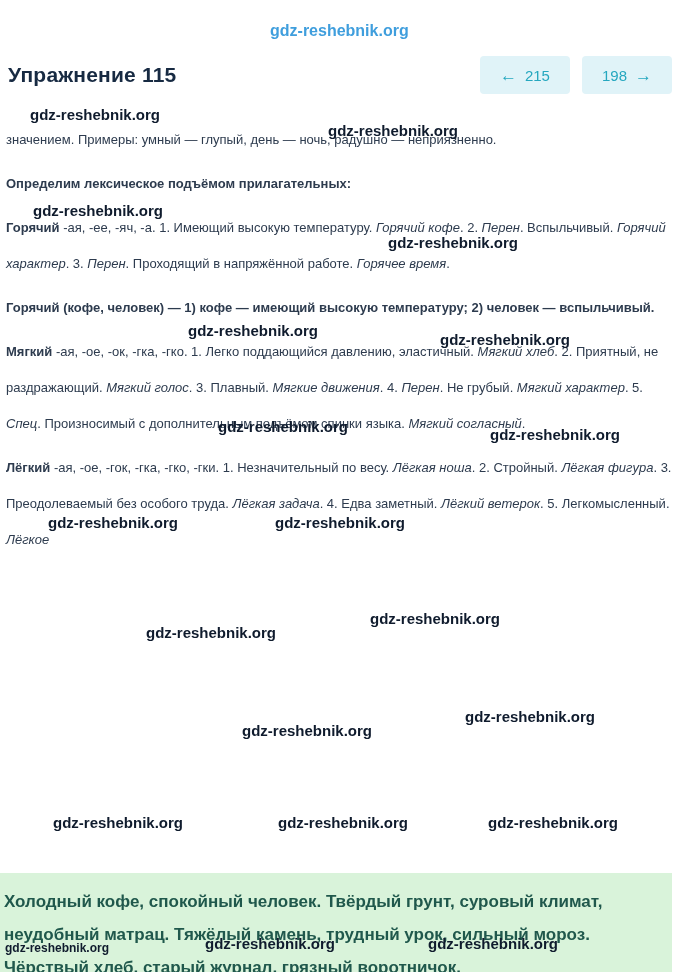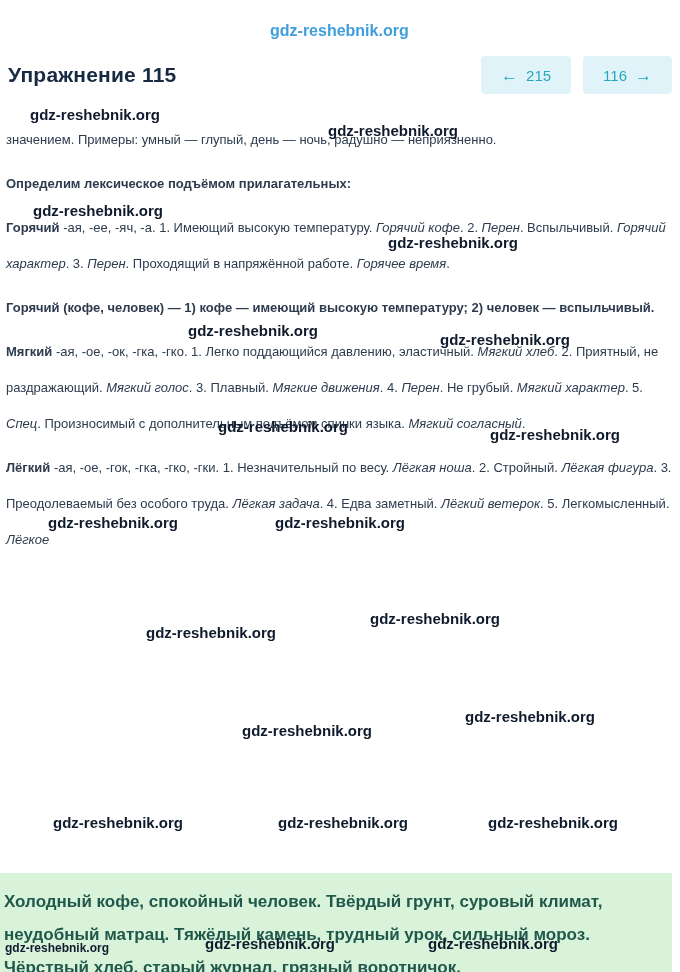--- a/index.html
+++ b/index.html
@@ -88,21 +88,21 @@
     </div>
 
   <header class="hdr">
     <h1>Упражнение 115</h1>
     <nav>
       <button class="nav-btn">
         <span class="arr">←</span>
         <span>215</span>
       </button>
       <button class="nav-btn">
-        <span>116</span>
+        <span>198</span>
         <span class="arr">→</span>
       </button>
     </nav>
   </header>
 
   <main class="content">
     <div>
         <p class="block"><span class="seg">значением. Примеры: умный — глупый, день — ночь, радушно — неприязненно.</span></p>
         <p class="block"><span class="seg-b">Определим лексическое подъёмом прилагательных:</span></p>
         <p class="block"><span class="seg-b">Горячий</span><span class="seg"> -ая, -ее, -яч, -а. 1. Имеющий высокую температуру. </span><span class="seg-i">Горячий кофе</span><span class="seg">. 2. </span><span class="seg-i">Перен</span><span class="seg">. Вспыльчивый. </span><span class="seg-i">Горячий характер</span><span class="seg">. 3. </span><span class="seg-i">Перен</span><span class="seg">. Проходящий в напряжённой работе. </span><span class="seg-i">Горячее время</span><span class="seg">.</span></p>

